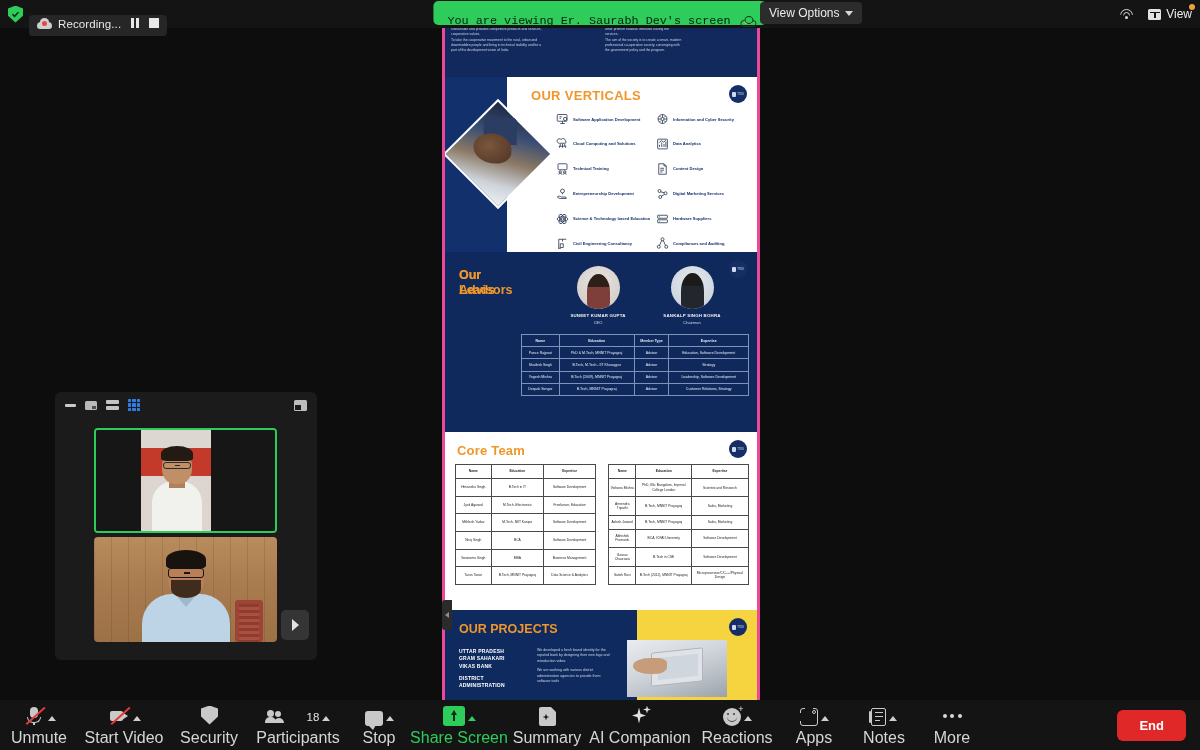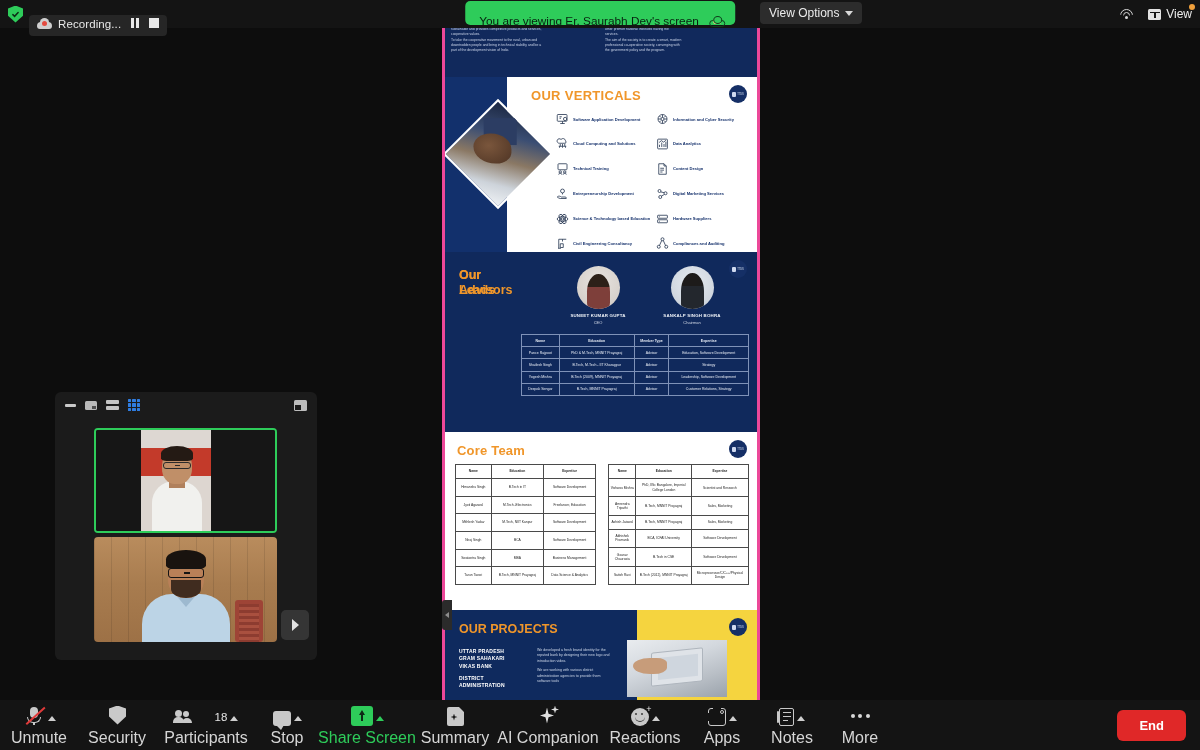--- a/index.html
+++ b/index.html
@@ -33,21 +33,21 @@
   .rec-cloud .dot { position:absolute; left:5px; top:2.5px; width:5px; height:5px; background:#e34a3f; border-radius:50%; }
   .rec-label { color: #e8e8e8; font-size: 11.5px; letter-spacing: .1px; }
   .rec-btn { display:flex; align-items:center; gap:2px; margin-left:4px; }
   .pause-ic { display:flex; gap:2px; }
   .pause-ic i { display:block; width:3px; height:10px; background:#e8e8e8; }
   .stop-ic { width:10px; height:10px; background:#e8e8e8; }
 
   .share-banner {
     position: absolute; left: 50%; top: 1px; transform: translateX(-50%);
     display: flex; align-items: center; height: 24px;
-    background: #2ecc5a; border-radius: 5px; padding: 16px 10px 0 14px; gap: 10px;
+    background: #2ecc5a; border-radius: 5px; padding: 16px 10px 0 14px; gap: 10px; font-family: Liberation Mono, monospace;
   }
   .share-banner .txt { color: #08210f; font-size: 11.8px; font-weight: 400; white-space: nowrap; }
   .sb-cloud { position: relative; width: 16px; height: 11px; }
   .sb-cloud .o1 { position:absolute; left:0; bottom:0; width:16px; height:7px; border:1.4px solid #0f3d1c; border-radius:5px; }
   .sb-cloud .o2 { position:absolute; left:4px; top:0; width:9px; height:8px; border:1.4px solid #0f3d1c; border-radius:50%; background:#2ecc5a;}
   .sb-cloud .fill { position:absolute; left:4px; top:3px; width:8px; height:5px; background:#f5d87a; border-radius:3px; }
 
   .view-options {
     position: absolute; left: calc(50% + 160px); top: 2px;
     display: flex; align-items: center; gap: 6px;
@@ -743,20 +743,31 @@
           <span class="mic"></span>
             <span class="mic-base"></span>
             <span class="mic-stem"></span>
             <span class="slash"></span>
         </span>
         <span class="caret"></span>
       </div>
       <span class="lbl">Unmute</span>
     </div>
 
+    <div class="tool" style="width:92px">
+      <div class="icrow">
+        <span class="ic">
+          <span class="cam"></span>
+            <span class="cam-lens"></span>
+            <span class="slash"></span>
+        </span>
+        <span class="caret"></span>
+      </div>
+      <span class="lbl">Start Video</span>
+    </div>
 
     <div class="tool" style="width:78px">
       <div class="icrow">
           <span class="ic">
             <span class="shield" style="position:absolute;left:3px;top:0"></span>
           </span>
         </div>
       <span class="lbl">Security</span>
     </div>
 

